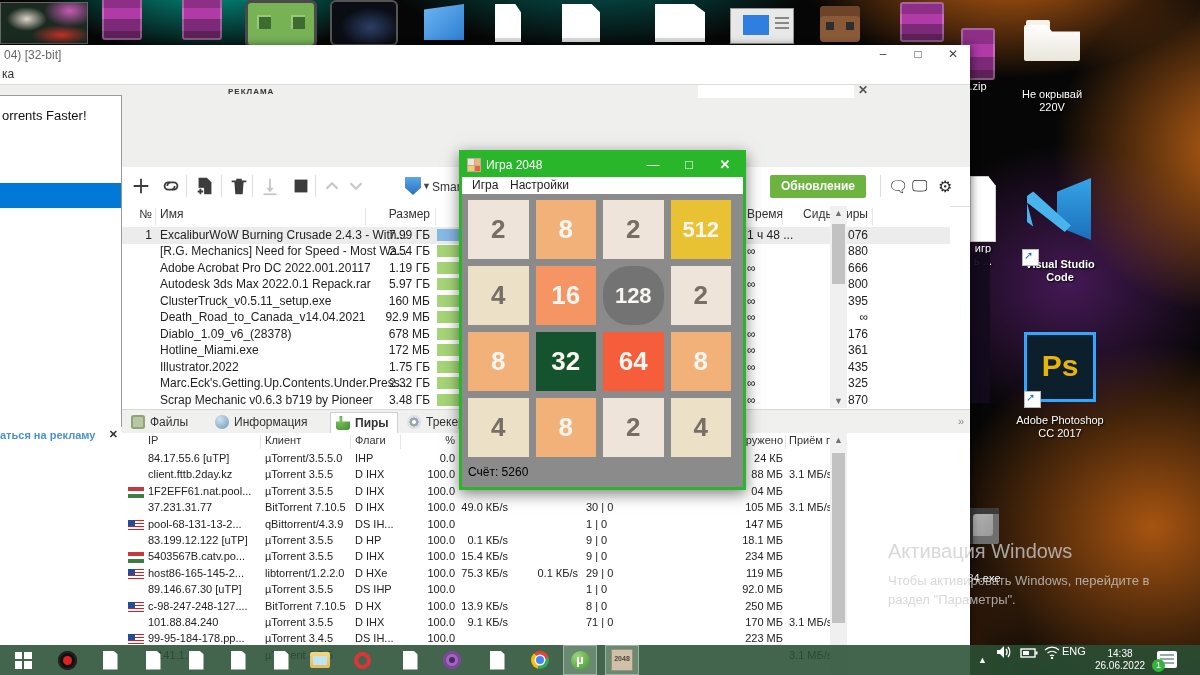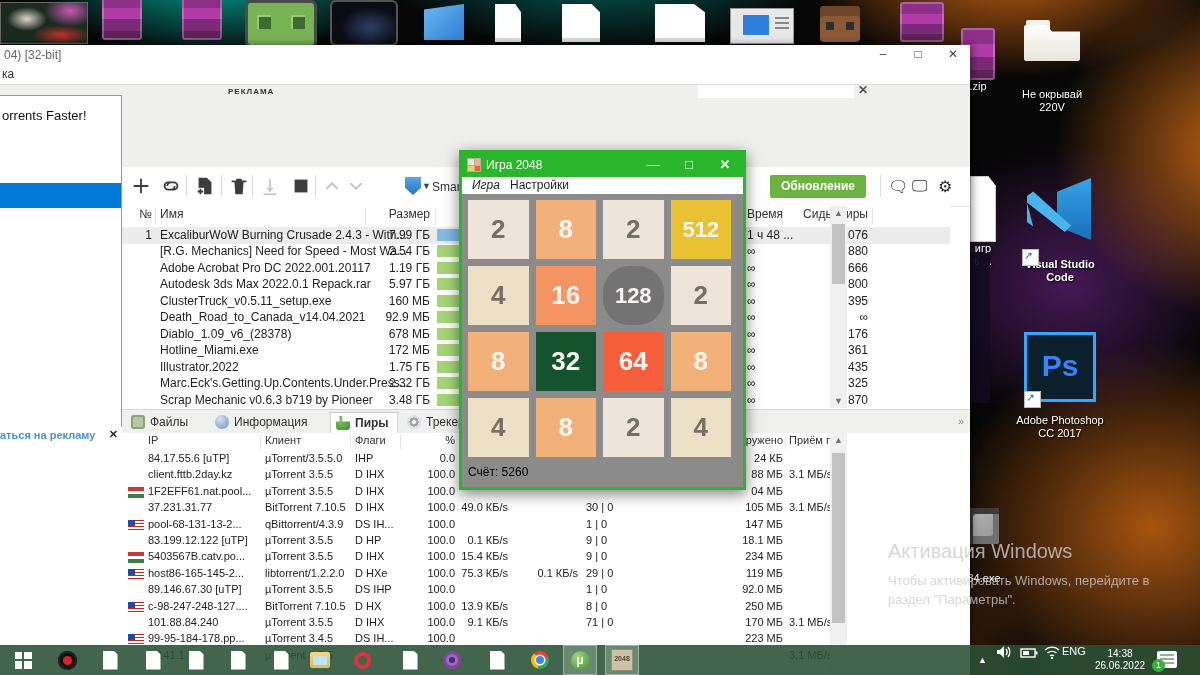--- a/index.html
+++ b/index.html
@@ -43,21 +43,21 @@
   .dicon .lbl{text-shadow:1px 1px 2px #000;line-height:13px;}
   .folder-white{width:56px;height:42px;position:relative;margin:0 auto;}
   .folder-white:before{content:"";position:absolute;left:2px;top:0;width:24px;height:10px;background:#f5f2ea;border-radius:2px 2px 0 0;}
   .folder-white:after{content:"";position:absolute;left:0;top:5px;width:56px;height:36px;background:linear-gradient(180deg,#ffffff,#e9e5da);border-radius:2px;clip-path:polygon(0 0,40% 0,50% 18%,100% 18%,100% 100%,0 100%);}
   .folder-yellow{width:52px;height:40px;position:relative;margin:0 auto;}
   .folder-yellow:before{content:"";position:absolute;left:2px;top:0;width:22px;height:9px;background:#e8c363;border-radius:2px 2px 0 0;}
   .folder-yellow:after{content:"";position:absolute;left:0;top:4px;width:52px;height:34px;background:linear-gradient(180deg,#f7dd8a,#e9c05e);border-radius:2px;}
   .vscode-logo{width:62px;height:62px;margin:0 auto;position:relative;}
   .vscode-logo:before{content:"";position:absolute;left:28px;top:0;width:34px;height:62px;background:linear-gradient(180deg,#35a4e8,#1b6fb8);clip-path:polygon(100% 0,100% 100%,0 78%,0 22%);}
   .vscode-logo:after{content:"";position:absolute;left:-2px;top:8px;width:44px;height:46px;background:#49b3ec;clip-path:polygon(0 22%,14% 12%,100% 86%,86% 100%,0 36%,14% 88%,0 78%);}
-  .ps-logo{width:66px;height:64px;margin:0 auto;background:#0c1f2c;border:3px solid #31a8ff;color:#3b82f6;font-weight:bold;font-size:30px;line-height:62px;}
+  .ps-logo{width:66px;height:64px;margin:0 auto;background:#0c1f2c;border:3px solid #31a8ff;color:#eab308;font-weight:bold;font-size:30px;line-height:62px;}
   .shortcut{position:absolute;left:0;bottom:16px;width:15px;height:15px;background:#fff;border:1px solid #bbb;}
   .shortcut:before{content:"➚";position:absolute;left:1px;top:-1px;font-size:11px;color:#1f6feb;}
   .doc-sm{width:26px;height:66px;background:#fff;clip-path:polygon(0 0,70% 0,100% 15%,100% 100%,0 100%);box-shadow:inset 0 0 0 1px #ccc;margin:0 auto;}
   .exe-sm{width:30px;height:36px;margin:0 auto;background:linear-gradient(135deg,#b9b9b9,#8f8f8f);border-radius:3px;box-shadow:inset 4px 6px 0 #3b3b3b, inset -6px -8px 0 #6f6f6f;}
   .winrar-sm{width:34px;height:52px;background:linear-gradient(180deg,#8d2f86 0 30%,#b03aa6 30% 55%,#7c2a78 55% 80%,#5d2158 80%);border-radius:3px;box-shadow:inset 0 0 0 2px rgba(255,255,255,.25);margin:0 auto;}
   #dark-strip{left:966px;top:253px;width:24px;height:150px;background:#140b1d;opacity:.92;z-index:3;}
   
   #watermark{left:888px;top:540px;z-index:50;color:rgba(205,205,205,.78);pointer-events:none;}
   #watermark .l1{font-size:20px;}
   #watermark .l2{font-size:13px;margin-top:8px;line-height:19px;}
@@ -550,21 +550,21 @@
           <i></i>
           <i></i>
           <i></i>
         </span>
       <span class="txt">Игра 2048</span>
       <span class="gcap" style="right:72px;">—</span>
       <span class="gcap" style="right:36px;">□</span>
       <span class="gcap" style="right:0;font-weight:bold;">✕</span>
     </div>
     <div id="g-menu">
-      <span style="left:10px;font-style:italic;">Игра</span>
+      <span style="left:10px;">Игра</span>
       <span style="left:48px;">Настройки</span>
     </div>
     <div id="g-board">
         <div class="tile" style="background: rgb(238, 228, 218);">2</div>
         <div class="tile light" style="background: rgb(242, 177, 121);">8</div>
         <div class="tile" style="background: rgb(238, 228, 218);">2</div>
         <div class="tile light small" style="background: rgb(232, 194, 51);">512</div>
         <div class="tile" style="background: rgb(236, 224, 198);">4</div>
         <div class="tile light" style="background: rgb(245, 149, 99);">16</div>
         <div class="tile light small" style="background: #737373; border-radius: 26px;">128</div>

